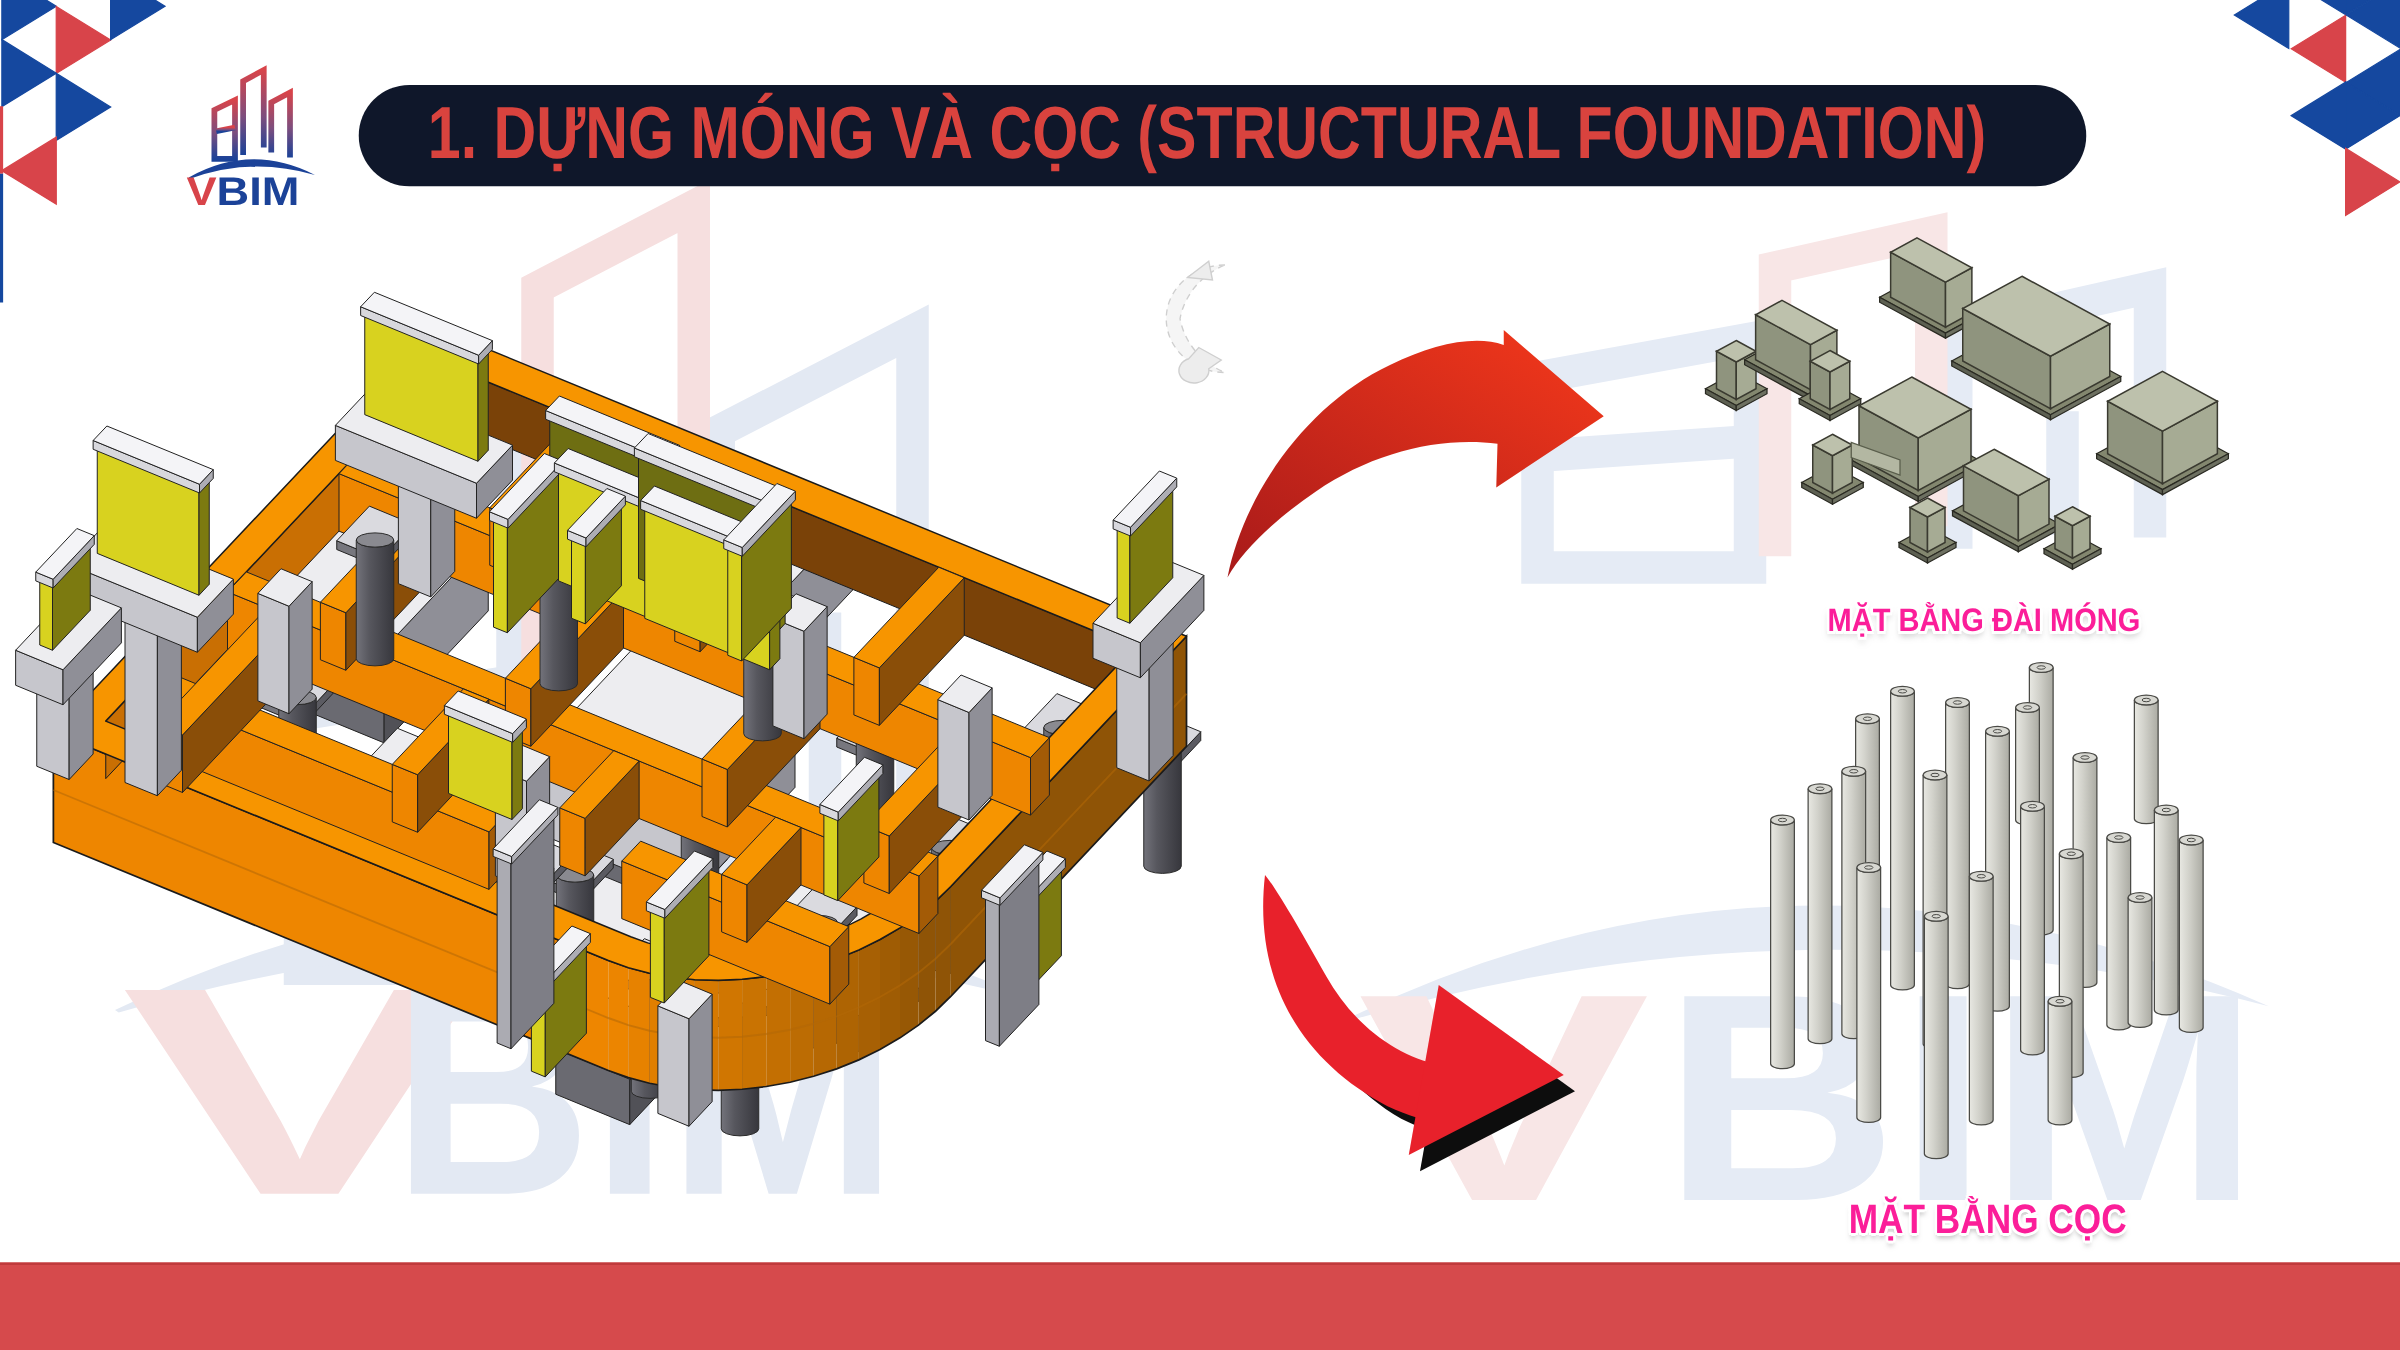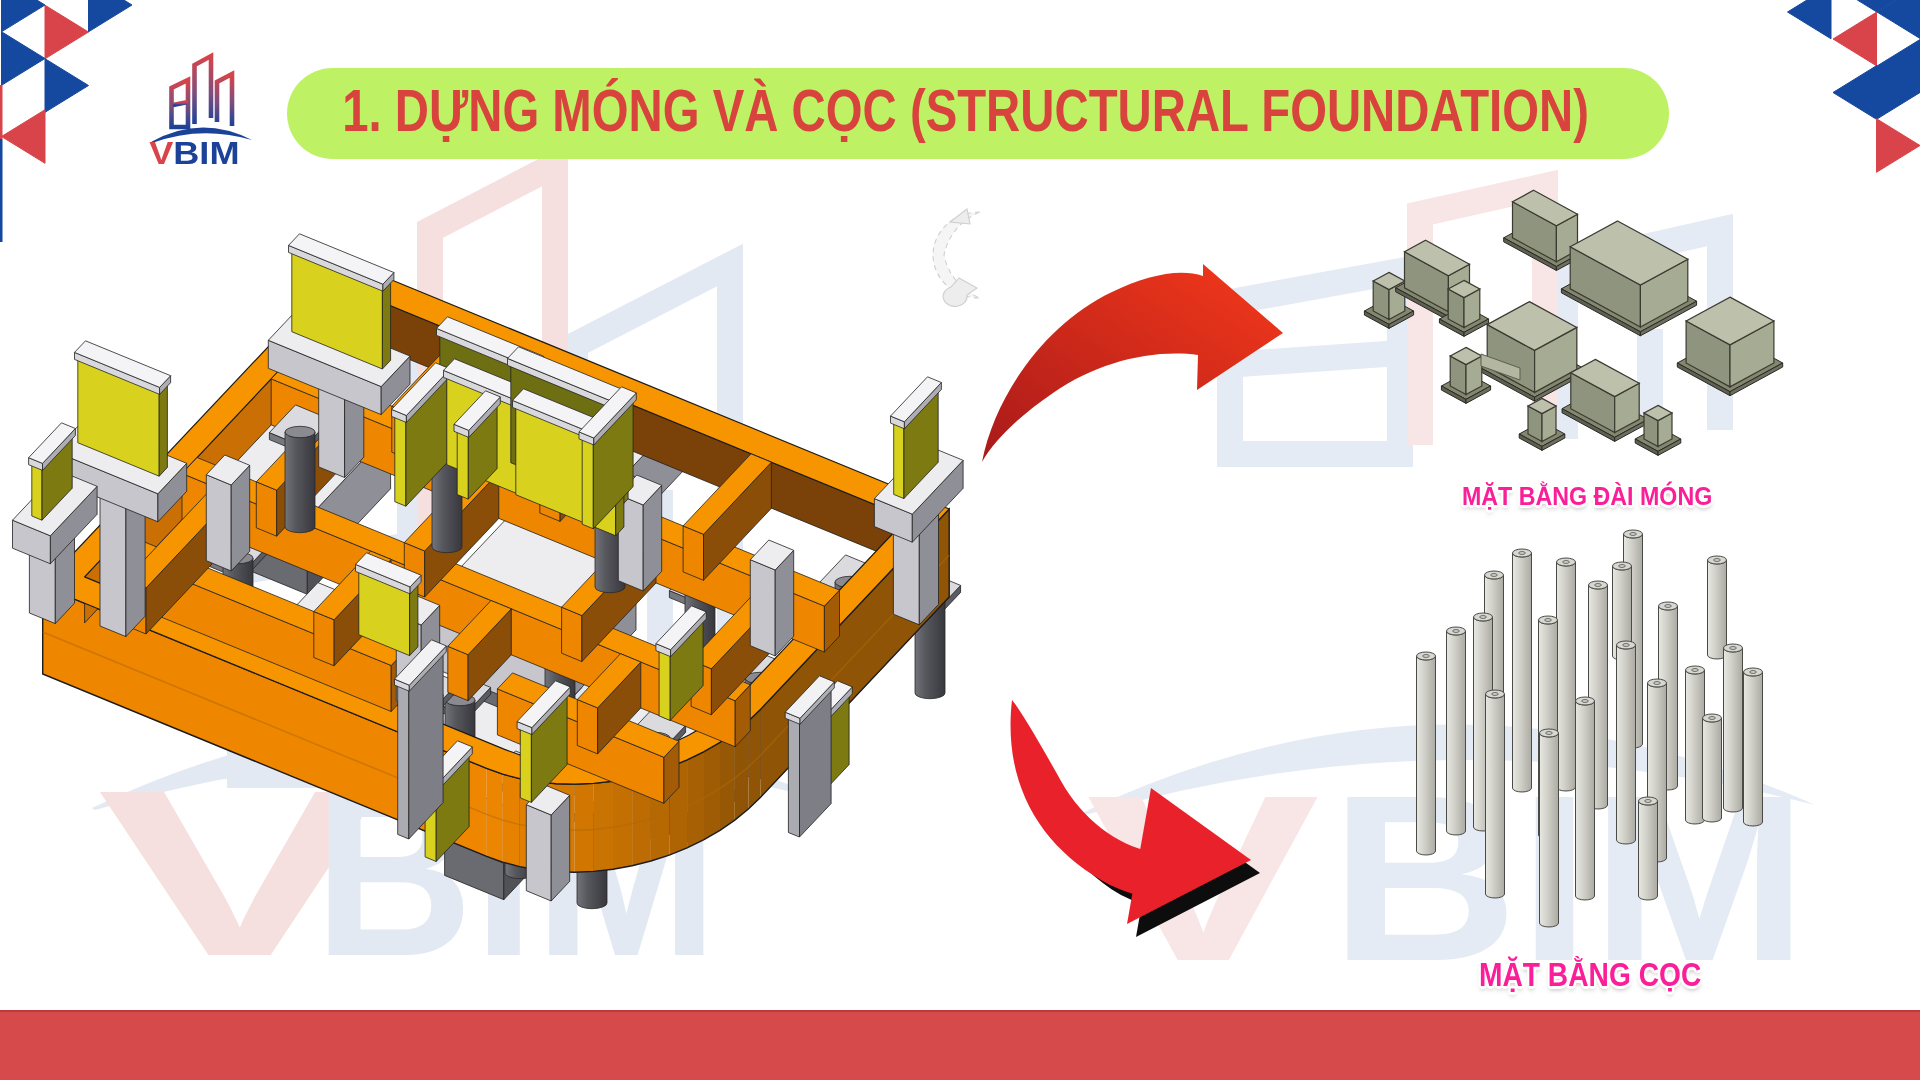--- a/index.html
+++ b/index.html
@@ -1,17 +1,17 @@
 <!DOCTYPE html>
 <html><head><meta charset="utf-8">
 <style>
 html,body{margin:0;padding:0;width:1920px;height:1080px;overflow:hidden;background:#fff;
 font-family:"Liberation Sans",sans-serif;}
 .abs{position:absolute;}
-#titlebar{position:absolute;left:287px;top:68px;width:1382px;height:91px;background:#bef264;border-radius:46px;}
+#titlebar{position:absolute;left:287px;top:68px;width:1382px;height:81px;background:#0f172a;border-radius:46px;}
 #titlebar span{position:absolute;left:50%;top:50%;transform:translate(-50.8%,-54%) scaleX(0.802);transform-origin:center;
 color:#D9433E;font-weight:bold;font-size:59px;white-space:nowrap;}
 .plabel{position:absolute;color:#FB1E99;font-weight:bold;letter-spacing:0px;white-space:nowrap;
 text-shadow:-2px -2px 0 #fff,2px -2px 0 #fff,-2px 2px 0 #fff,2px 2px 0 #fff,0 -2.5px 0 #fff,0 2.5px 0 #fff,-2.5px 0 0 #fff,2.5px 0 0 #fff,0 4px 5px rgba(130,130,130,.55);}
 #footer{position:absolute;left:0;top:1010px;width:1920px;height:70px;background:#D64A4C;border-top:2px solid #C03A3C;}
 </style></head>
 <body>
 <svg class="abs" style="left:0;top:0" width="1920" height="1080" viewBox="0 0 1920 1080">
   <defs>
     <linearGradient id="lg" x1="0" y1="0" x2="0" y2="1">

